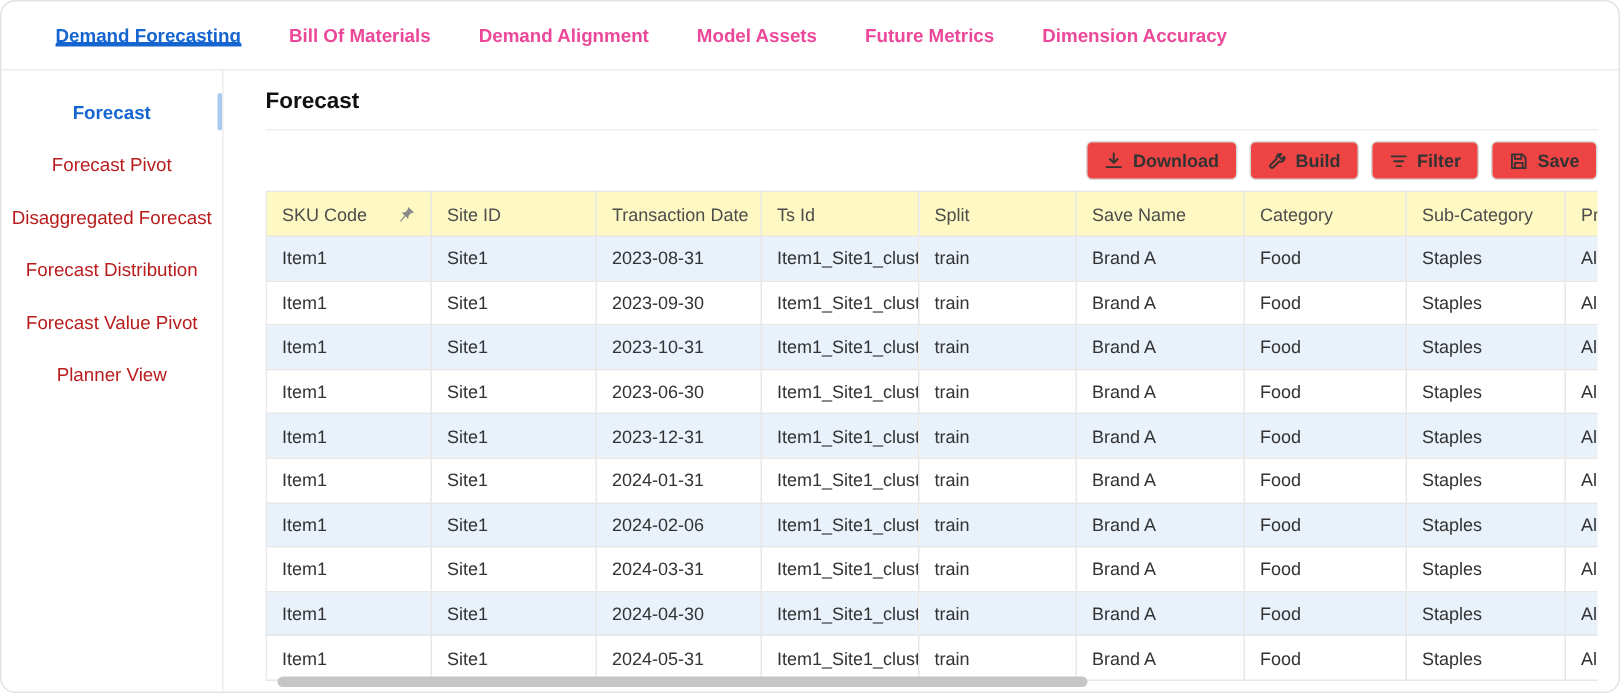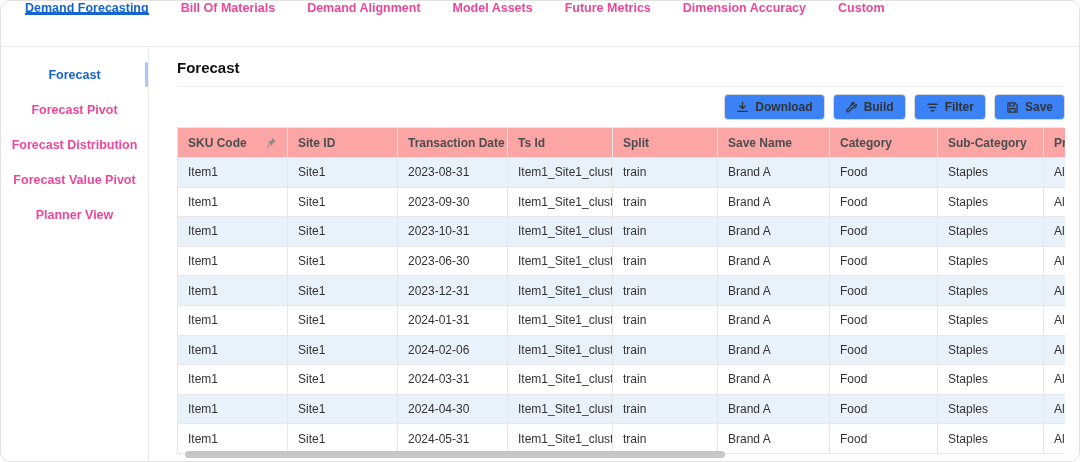--- a/index.html
+++ b/index.html
@@ -11,22 +11,22 @@
     background: #fff;
     border: 1px solid #e2e2e2;
     border-radius: 10px;
     overflow: hidden;
     display: flex; flex-direction: column;
   }
 
   
   .topnav {
     height: 46px; flex: none;
-    display: flex; align-items: flex-start; gap: 32px;
-    padding: 0 24px;
+    display: flex; align-items: center; gap: 32px;
+    padding: 0 36px;
     border-bottom: 1px solid #ebebeb;
   }
   .tab {
     display: flex; align-items: center;
     font-size: 12.5px; font-weight: 600; color: #ec4899;
     cursor: pointer; position: relative; white-space: nowrap;
   }
   .tab.active { color: #1565d1; font-weight: 700; }
   .tab.active::after {
     content: ""; position: absolute; left: 0; right: 0; bottom: 0;
@@ -36,21 +36,21 @@
   
   .body { flex: 1; display: flex; min-height: 0; }
 
   .sidebar {
     width: 148px; flex: none;
     border-right: 1px solid #ebebeb;
     padding-top: 10px;
   }
   .side-item {
     height: 35px; display: flex; align-items: center; justify-content: center;
-    font-size: 12.5px; font-weight: 700; color: #ec4899;
+    font-size: 12.5px; font-weight: 400; color: #b91c1c;
     cursor: pointer; position: relative; text-align: center; padding: 0 4px;
     white-space: nowrap;
   }
   .side-item.active { color: #1565d1; font-weight: 700; }
   .side-item.active::after {
     content: ""; position: absolute; right: 0; top: 5px; bottom: 5px;
     width: 3px; background: #a9c9f0; border-radius: 2px;
   }
 
   .main {
@@ -61,36 +61,36 @@
   .page-title { font-size: 15px; font-weight: 700; color: #111; margin-bottom: 10px; }
 
   .panel { border-top: 1px solid #eeeeee; padding-top: 7px; flex: 1; min-height: 0; display: flex; flex-direction: column; }
 
   .toolbar { display: flex; justify-content: flex-end; gap: 8px; margin-bottom: 7px; flex: none; }
   .tbtn {
     display: inline-flex; align-items: center; gap: 6px;
     height: 26px; padding: 0 11px;
     font-family: "Liberation Sans", sans-serif;
     font-size: 12px; font-weight: 600; color: #333;
-    background: #3b82f6; border: 1px solid #d7d7d7; border-radius: 4px;
+    background: #ef4444; border: 1px solid #d7d7d7; border-radius: 4px;
     cursor: pointer;
   }
   .tbtn svg { display: block; }
 
   
   .table-wrap { flex: 1; overflow: hidden; min-height: 0; }
   table { border-collapse: collapse; table-layout: fixed; width: 986px; }
   th, td {
     border: 1px solid #e7e7e7;
     height: 29.6px; padding: 0 10px;
     font-size: 12px; color: #333; text-align: left;
     white-space: nowrap; overflow: hidden;
   }
   thead th {
-    height: 30px; font-weight: 700; color: #4d4d4d; background: #fca5a5;
+    height: 30px; font-weight: 400; color: #4d4d4d; background: #fef9c3;
     cursor: pointer;
   }
   thead th .th-inner { display: flex; align-items: center; justify-content: space-between; gap: 4px; }
   tbody tr { background: #fff; }
   tbody tr:nth-child(odd) { background: #e9f1fb; }
 
   .hscrollbar {
     position: absolute; left: 36px; bottom: 3px;
     width: 540px; height: 7px;
     background: #c6c6c6; border-radius: 4px;
@@ -102,28 +102,28 @@
 
 <div class="app">
 
   <div class="topnav">
     <div class="tab active">Demand Forecasting</div>
     <div class="tab">Bill Of Materials</div>
     <div class="tab">Demand Alignment</div>
     <div class="tab">Model Assets</div>
     <div class="tab">Future Metrics</div>
     <div class="tab">Dimension Accuracy</div>
-    <div class="tab">Custom</div>
   </div>
 
   <div class="body">
 
     <div class="sidebar">
       <div class="side-item active">Forecast</div>
       <div class="side-item">Forecast Pivot</div>
+      <div class="side-item">Disaggregated Forecast</div>
       <div class="side-item">Forecast Distribution</div>
       <div class="side-item">Forecast Value Pivot</div>
       <div class="side-item">Planner View</div>
     </div>
 
     <div class="main">
       <div class="page-title">Forecast</div>
 
       <div class="panel">
         <div class="toolbar">

